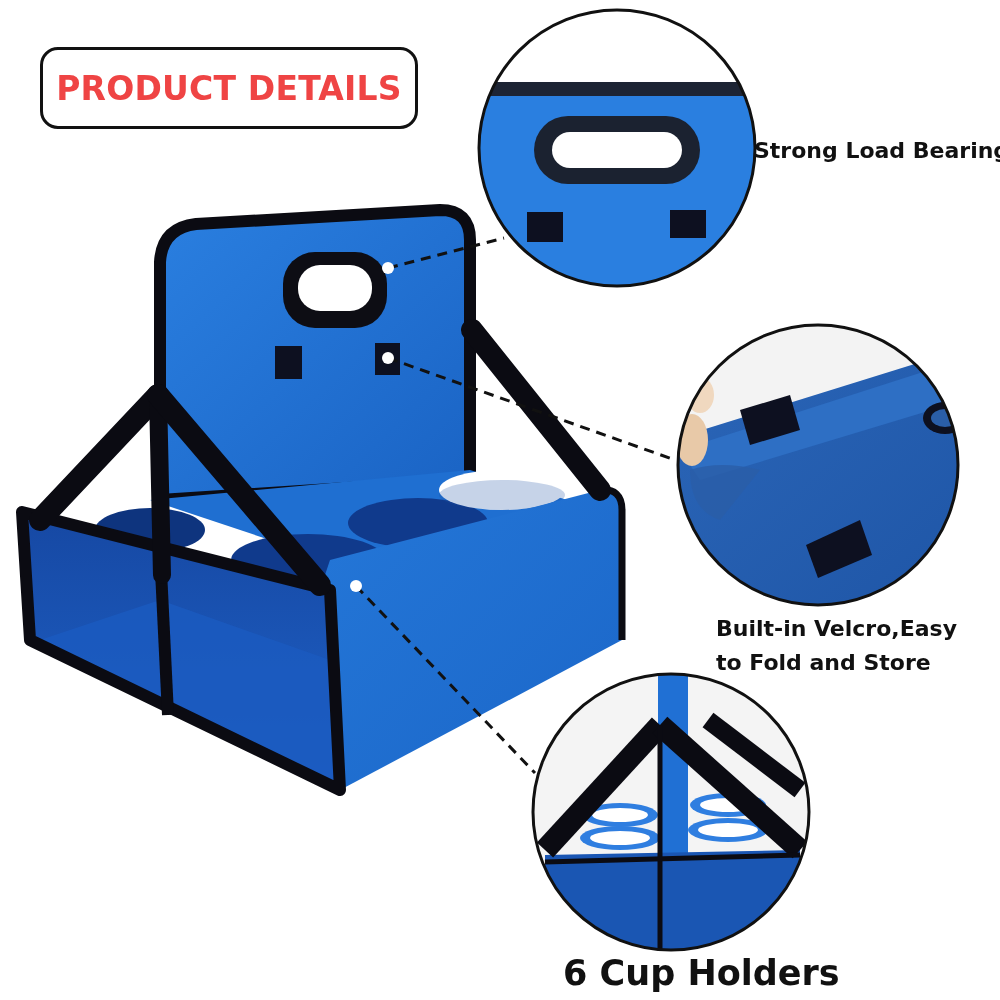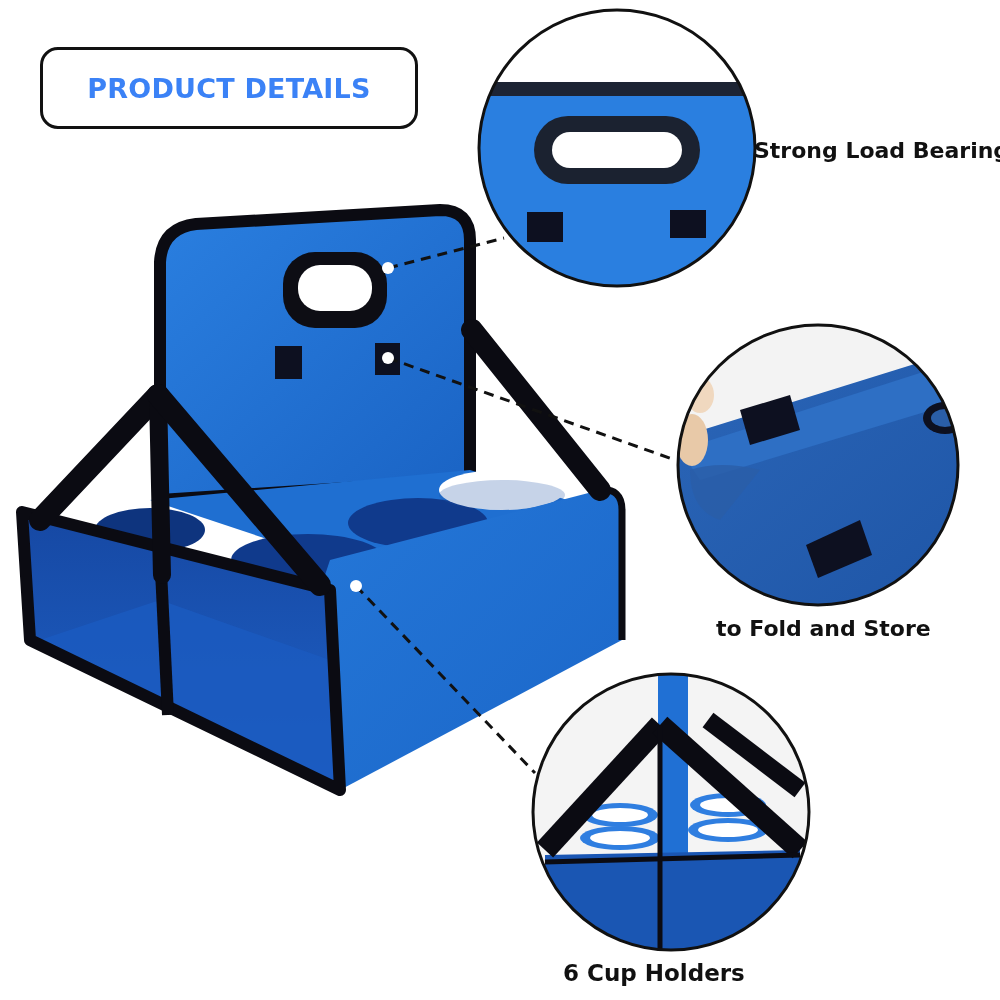--- a/index.html
+++ b/index.html
@@ -9,29 +9,29 @@
       font-family: "DejaVu Sans", "Liberation Sans", sans-serif;
       color: #0d0d0d;
     }
     .title-badge {
       position: absolute; left: 40px; top: 47px; width: 378px; height: 82px;
       border: 3px solid #111; border-radius: 18px; box-sizing: border-box;
       display: flex; align-items: center; justify-content: center;
     }
     .title-badge span {
       font-family: "DejaVu Sans", sans-serif; font-weight: bold;
-      font-size: 27px; letter-spacing: 0.2px; color: #3b82f6;
+      font-size: 33px; letter-spacing: 0.2px; color: #ef4444;
     }
     .caption {
       position: absolute; font-weight: bold; font-size: 22px; line-height: 34px;
       color: #111; white-space: nowrap;
     }
     .cap-handle { left: 754px; top: 134px; text-align: right; width: 244px; }
     .cap-velcro { left: 716px; top: 612px; text-align: left; }
-    .cap-cups { left: 563px; top: 953px; font-size: 23px; line-height: 40px; }
+    .cap-cups { left: 563px; top: 953px; font-size: 35px; line-height: 40px; }
     svg.art { position: absolute; left: 0; top: 0; width: 1000px; height: 1000px; }
   </style>
 </head>
 <body>
 
 <div class="title-badge">
   <span>PRODUCT DETAILS</span>
 </div>
 
 <svg class="art" viewBox="0 0 1000 1000">
@@ -157,18 +157,19 @@
     </g>
     <circle cx="671" cy="812" r="138" fill="none" stroke="#111" stroke-width="3"></circle>
   </g>
 </svg>
 
 <div class="caption cap-handle">
   <div>Strong Load Bearing</div>
 </div>
 
 <div class="caption cap-velcro">
+  <div>Built-in Velcro,Easy</div>
   <div>to Fold and Store</div>
 </div>
 
 <div class="caption cap-cups">
   <div>6 Cup Holders</div>
 </div>
 
 </body></html>

